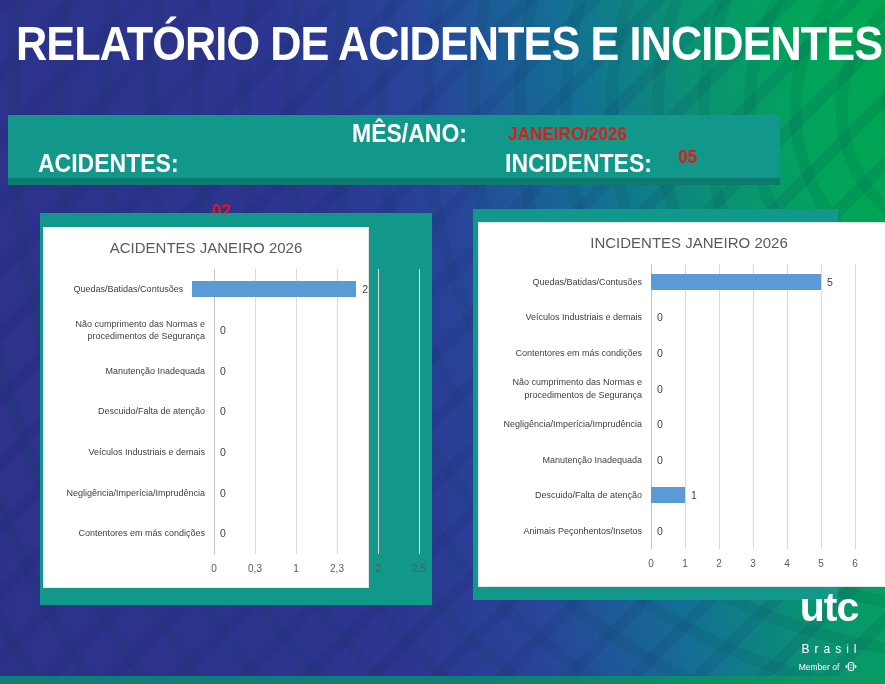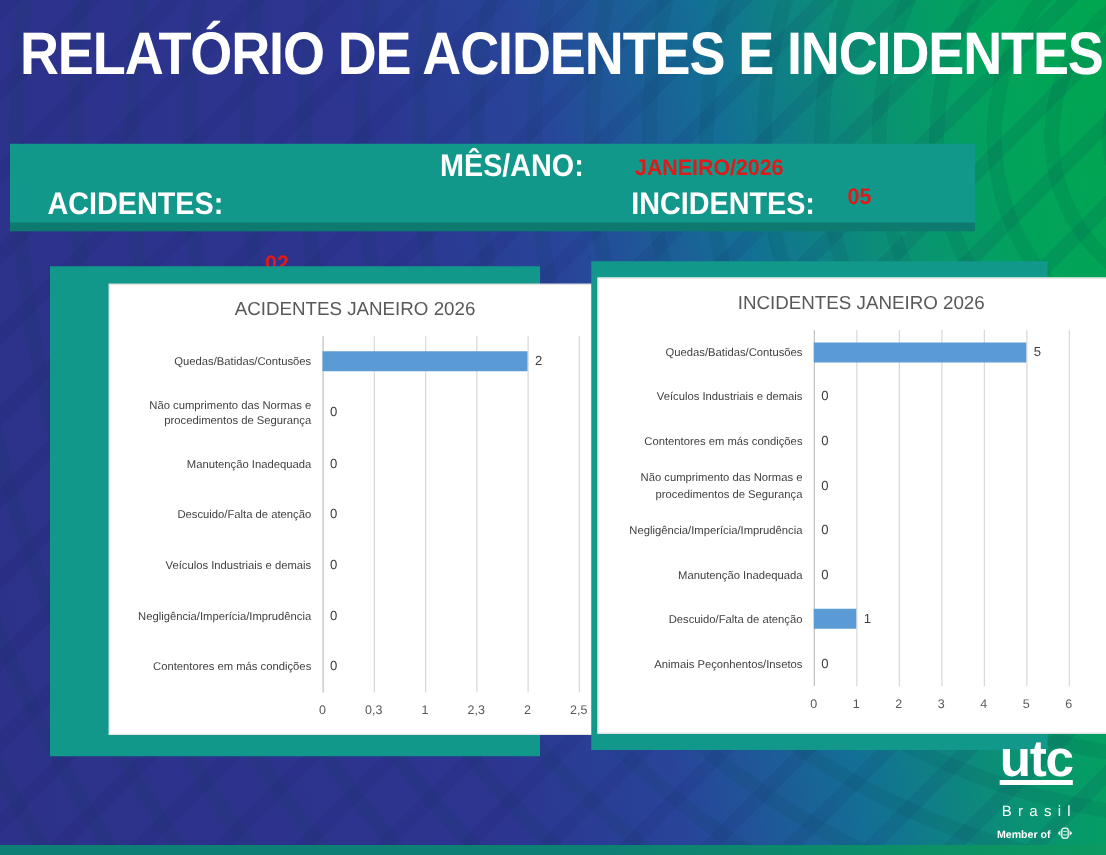--- a/index.html
+++ b/index.html
@@ -36,21 +36,21 @@
   .pos-aci-v { left:204px; top:38px;margin-top:48px; }
   .pos-inc-l { left:497px; top:34px; }
   .pos-inc-v { left:670px; top:32px; }
   
   .chart-accent { position:absolute; background:var(--accent); }
   .accent-left  { left:40px;  top:213px; width:392px; height:392px; }
   .accent-right { left:473px; top:209px; width:365px; height:391px; }
   .chart-panel {
     position:absolute; background:#ffffff; border:1px solid #e4e4e4; box-sizing:border-box;
   }
-  .panel-left  { left:43px;  top:227px; width:394px; height:361px;margin-left:44px; }
+  .panel-left  { left:43px;  top:227px; width:326px; height:361px; }
   .panel-right { left:478px; top:222px; width:422px; height:365px; }
   .chart-title { text-align:center; font-size:15px; color:#595959; margin-top:11px; }
   .chart-plot  { position:relative; margin-top:13px; }
   .plot-left  { --labelw:170px; --tickspan:205px; --rowh:40.7px; }
   .plot-right { --labelw:172px; --tickspan:204px; --rowh:35.6px; }
   .rows { position:relative; }
   .gridlayer { position:absolute; left:var(--labelw); top:0; bottom:0; width:calc(var(--tickspan) + 2px); }
   .gridline { position:absolute; top:0; bottom:0; width:1px; background:#d9d9d9; }
   .gridline.axis { background:#c2c2c2; }
   .crow { display:flex; align-items:center; height:var(--rowh); position:relative; }
@@ -62,23 +62,23 @@
   .hbar { height:16px; background:var(--barcolor); }
   .val-label { font-size:10.5px; color:#404040; margin-left:6px; }
   .ticksrow { position:relative; height:26px; }
   .tick { position:absolute; top:9px; transform:translateX(-50%); font-size:10px; color:#595959; }
   
   .bottom-strip {
     position:absolute; left:0; right:0; bottom:0; height:8px;
     background:linear-gradient(90deg,#0D7F74 0%, #0D8074 55%, #0B9A5F 100%);
   }
   .logo { position:absolute; right:10px; bottom:12px; width:92px; text-align:center; color:#ffffff; }
-  .logo-brand { font-size:41px; font-weight:bold; line-height:0.82; letter-spacing:-1px;text-decoration:underline; }
+  .logo-brand { font-size:41px; font-weight:bold; line-height:0.82; letter-spacing:-1px; }
   .logo-country { font-size:12px; letter-spacing:5px; margin-top:17px; text-indent:5px; }
-  .logo-member { display:flex; justify-content:center; align-items:center; gap:4px; margin-top:5px; font-size:8.5px;font-weight:bold; }
+  .logo-member { display:flex; justify-content:center; align-items:center; gap:4px; margin-top:5px; font-size:8.5px; }
   .emblem { display:inline-block; width:16px; height:11px; }
 </style>
 </head>
 <body>
 
 <div class="stage" style="--accent: #12988A; --red: #E01A1A; --barcolor: #5B9BD5;">
 
   <h1 class="page-title">RELATÓRIO DE ACIDENTES E INCIDENTES</h1>
 
   <div class="summary-bar">

